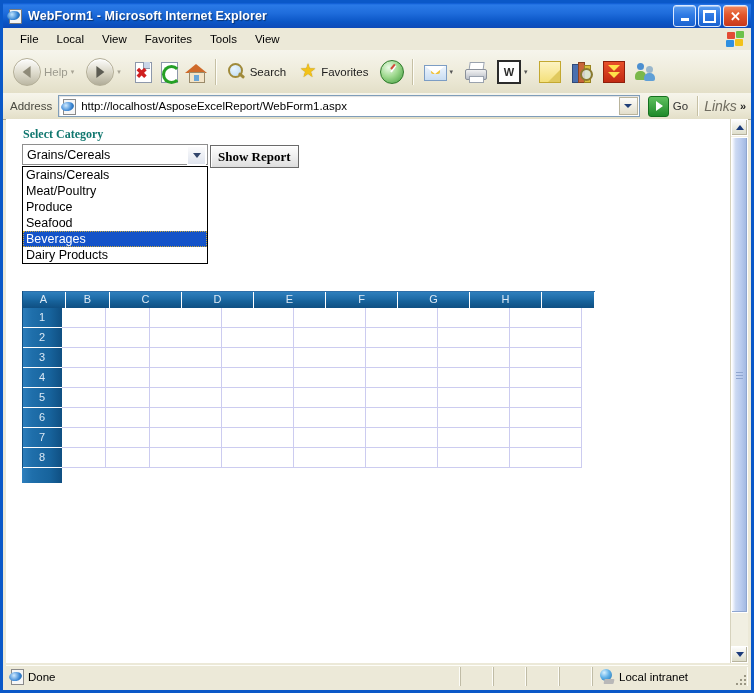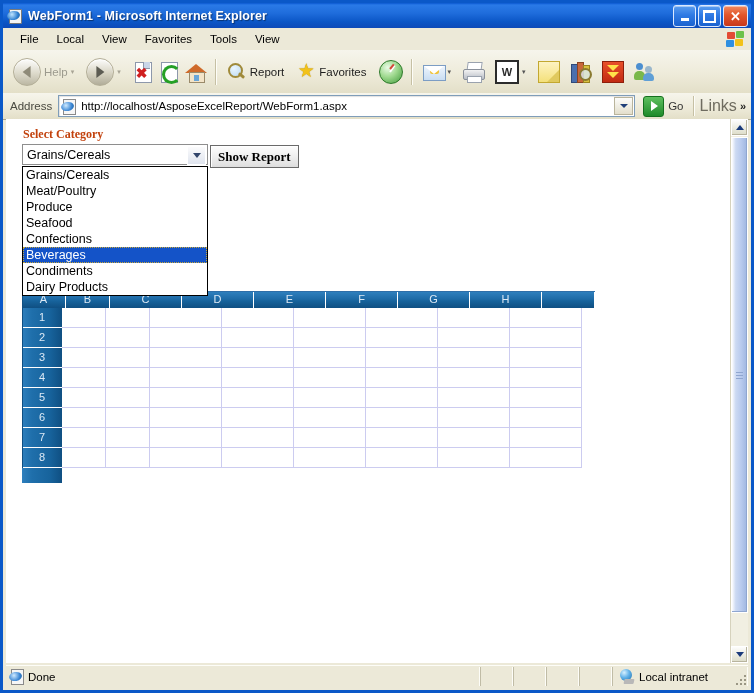--- a/index.html
+++ b/index.html
@@ -171,32 +171,32 @@
     display:flex;align-items:center;justify-content:center;
   }
   .cv{width:0;height:0;border-left:4px solid transparent;border-right:4px solid transparent;border-top:4px solid #1f3f78;}
   .gobtn{display:flex;align-items:center;margin-left:4px;padding:0 4px;height:22px;}
   .go-ic{width:19px;height:19px;border-radius:3px;
     background:linear-gradient(to bottom,#5fc05f,#1f8a2a);border:1px solid #15701f;
     display:flex;align-items:center;justify-content:center;}
   .go-ic .ga{width:0;height:0;border-top:5px solid transparent;border-bottom:5px solid transparent;border-left:7px solid #fff;margin-left:2px;}
   .go-text{font-size:11.5px;color:#333;margin-left:4px;}
   .links-sep{width:1px;height:20px;background:#c6c0a4;margin:0 5px;border-right:1px solid #fdfdf8;}
-  .links-text{font-size:16px;color:#6f6c60;}
+  .links-text{font-size:14px;color:#6f6c60;font-style:italic;}
   .chev{font-size:11px;color:#222;font-weight:bold;margin:0 5px 0 3px;}
   
   .client{
     position:absolute;left:3px;top:116px;right:3px;bottom:27px;
     background:#fff;overflow:hidden;
   }
   .page{
     position:absolute;left:0;top:0;right:17px;bottom:0;background:#fff;overflow:hidden;
   }
   .lbl-cat{
-    position:absolute;left:17px;top:124px;font-size:12px;font-weight:bold;color:#c2410c;
+    position:absolute;left:17px;top:124px;font-size:12px;font-weight:bold;color:#0f766e;
     font-family:"Liberation Serif",serif;
     text-align:right;
   }
   .combo{
     position:absolute;left:16px;top:141px;width:186px;height:21px;
     background:#fff;border:1px solid #8e8e8e;box-sizing:border-box;
     display:flex;align-items:center;
   }
   .combo-val{font-size:12.5px;color:#000;margin-left:4px;font-family:"Liberation Sans",sans-serif;}
   .combo-btn{
@@ -272,21 +272,21 @@
     height:19px;display:flex;align-items:center;
     border-left:1px solid #c0bca6;border-right:1px solid #fdfdf8;box-sizing:border-box;
   }
   .sb-pane.first{flex:1;border-left:none;padding-left:3px;}
   .sb-ie{width:16px;height:15px;position:relative;flex:none;margin-right:3px;}
   .sb-ie .pg{position:absolute;left:2px;top:0px;width:11px;height:14px;background:#f6f6f6;border:1px solid #8a8a8a;}
   .sb-ie .eg{position:absolute;left:0px;top:3px;width:13px;height:9px;border-radius:50%;
     background:radial-gradient(circle at 40% 35%,#cfeaff 0%,#3a86d4 60%,#15548f 100%);transform:rotate(-12deg);}
   .sb-text{font-size:11.5px;color:#000;white-space:nowrap;}
   .sb-blank{width:33px;}
-  .zone{width:136px;display:flex;align-items:center;padding-left:6px;}
+  .zone{width:156px;display:flex;align-items:center;padding-left:6px;}
   .zone-ic{width:16px;height:15px;position:relative;margin-right:4px;flex:none;}
   .zone-ic .globe{position:absolute;left:1px;top:0px;width:12px;height:12px;border-radius:50%;
     background:radial-gradient(circle at 35% 30%,#d6f0ff 0%,#5fb0e8 45%,#1f6ea8 100%);}
   .zone-ic .base{position:absolute;left:5px;top:10px;width:10px;height:5px;background:#b8b8b8;border-radius:1px;transform:skewX(-12deg);}
   .grip{position:absolute;right:2px;bottom:2px;width:12px;height:12px;}
   .grip i{position:absolute;width:2px;height:2px;background:#9a9684;}
 </style>
 </head>
 <body>
 
@@ -359,21 +359,21 @@
           <div class="body"></div>
           <div class="door"></div>
       </div>
     </div>
     <div class="tb-sep"></div>
     <div class="tb-item">
       <div class="ic-mag">
           <div class="ring"></div>
           <div class="hand"></div>
         </div>
-      <span class="tb-label">Report</span>
+      <span class="tb-label">Search</span>
     </div>
     <div class="tb-item" style="margin-left:8px">
       <div class="ic-star">★</div>
       <span class="tb-label">Favorites</span>
     </div>
     <div class="tb-item" style="margin-left:8px">
       <div class="ic-hist">
           <div class="nd"></div>
           <div class="nd2"></div>
         </div>
@@ -570,23 +570,21 @@
           </div>
       </div>
 
       <div class="showbtn" style="top:26px;">Show Report</div>
 
       <div class="dropdown" style="top:47px;" id="ddlist">
           <div class="dd-item">Grains/Cereals</div>
           <div class="dd-item">Meat/Poultry</div>
           <div class="dd-item">Produce</div>
           <div class="dd-item">Seafood</div>
-          <div class="dd-item">Confections</div>
           <div class="dd-item sel">Beverages</div>
-          <div class="dd-item">Condiments</div>
           <div class="dd-item">Dairy Products</div>
         </div>
 
     </div>
 
     <div class="vsb">
       <div class="sb-btn">
           <div class="sb-up"></div>
         </div>
       <div class="sb-thumb">

